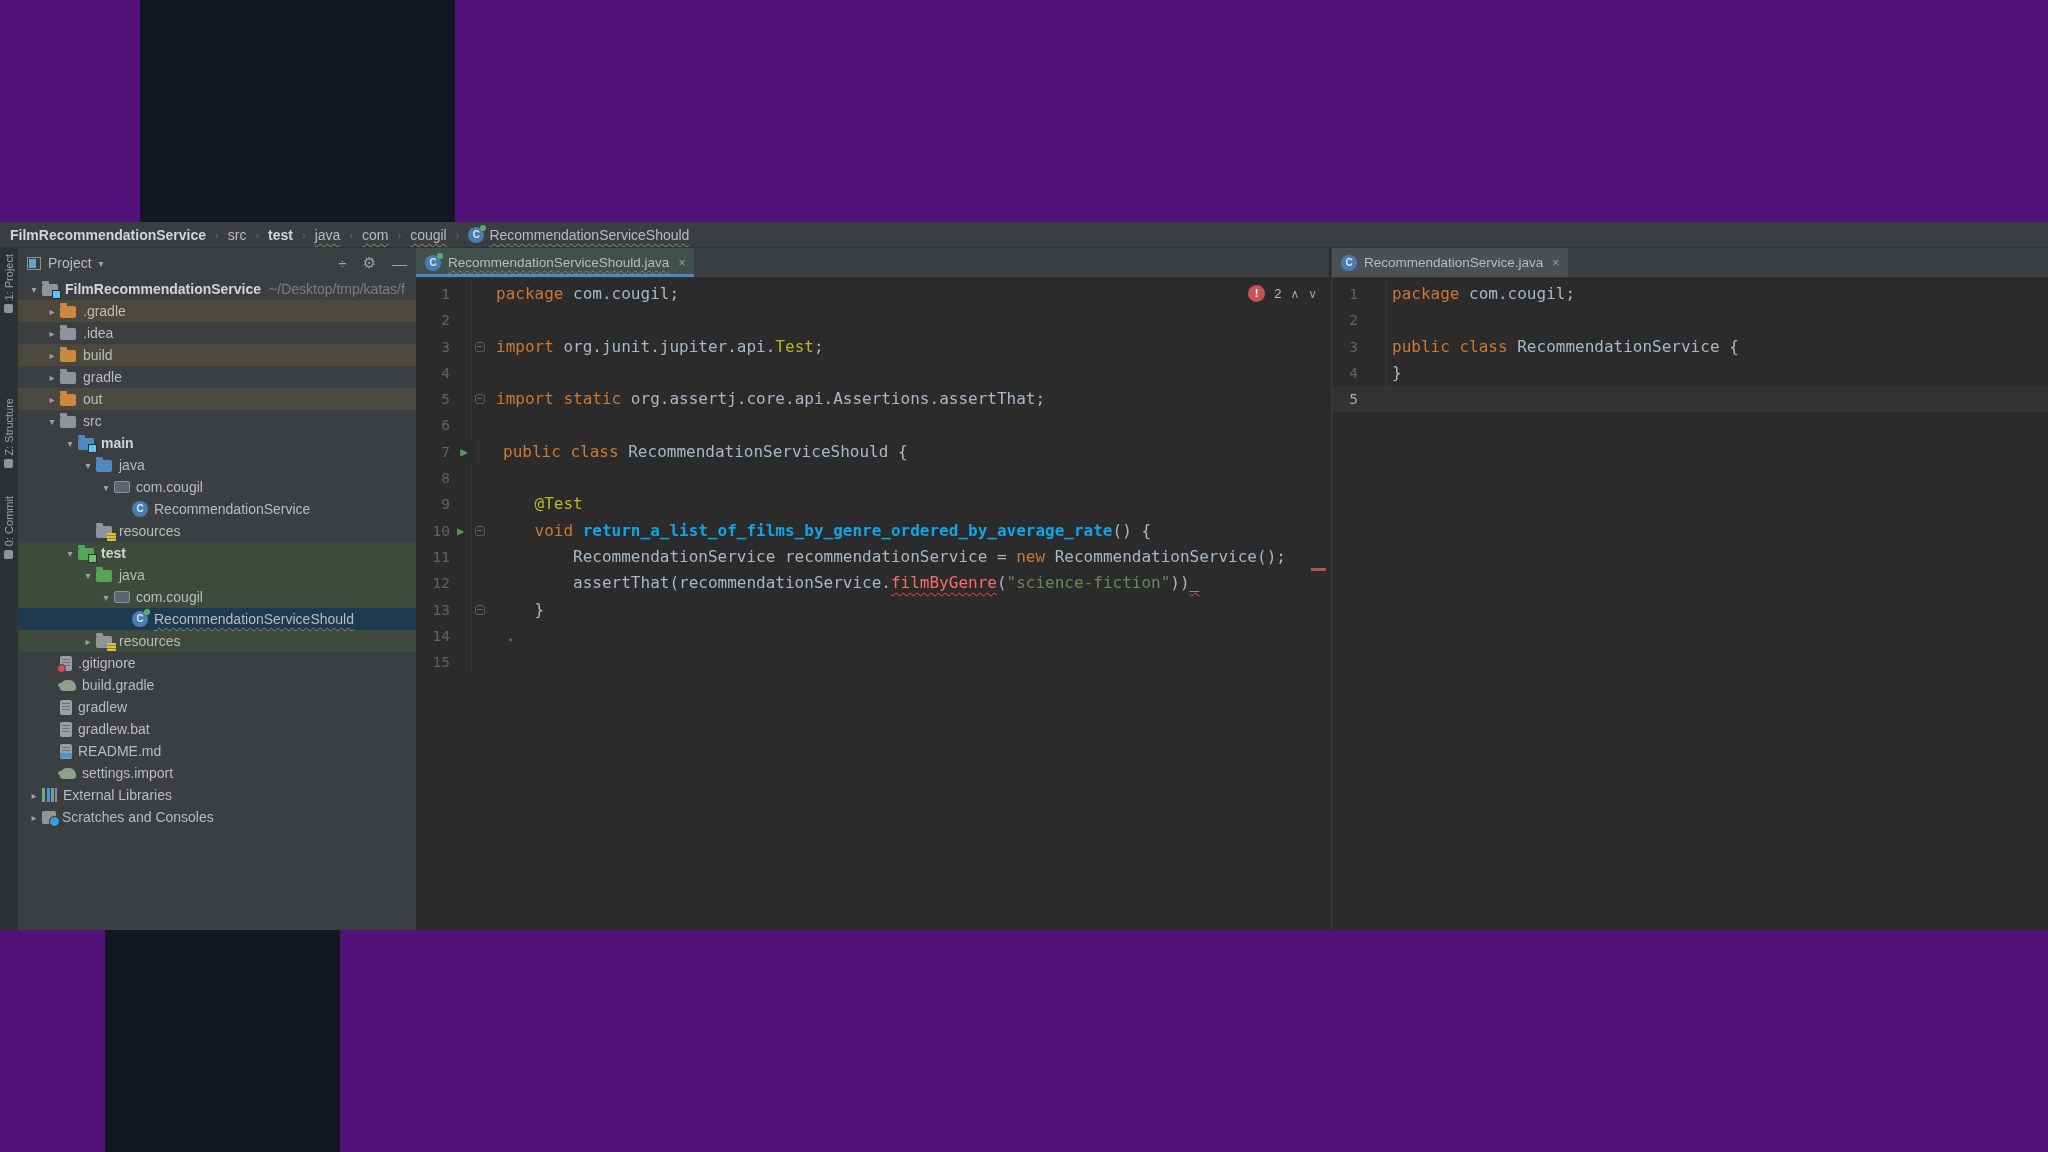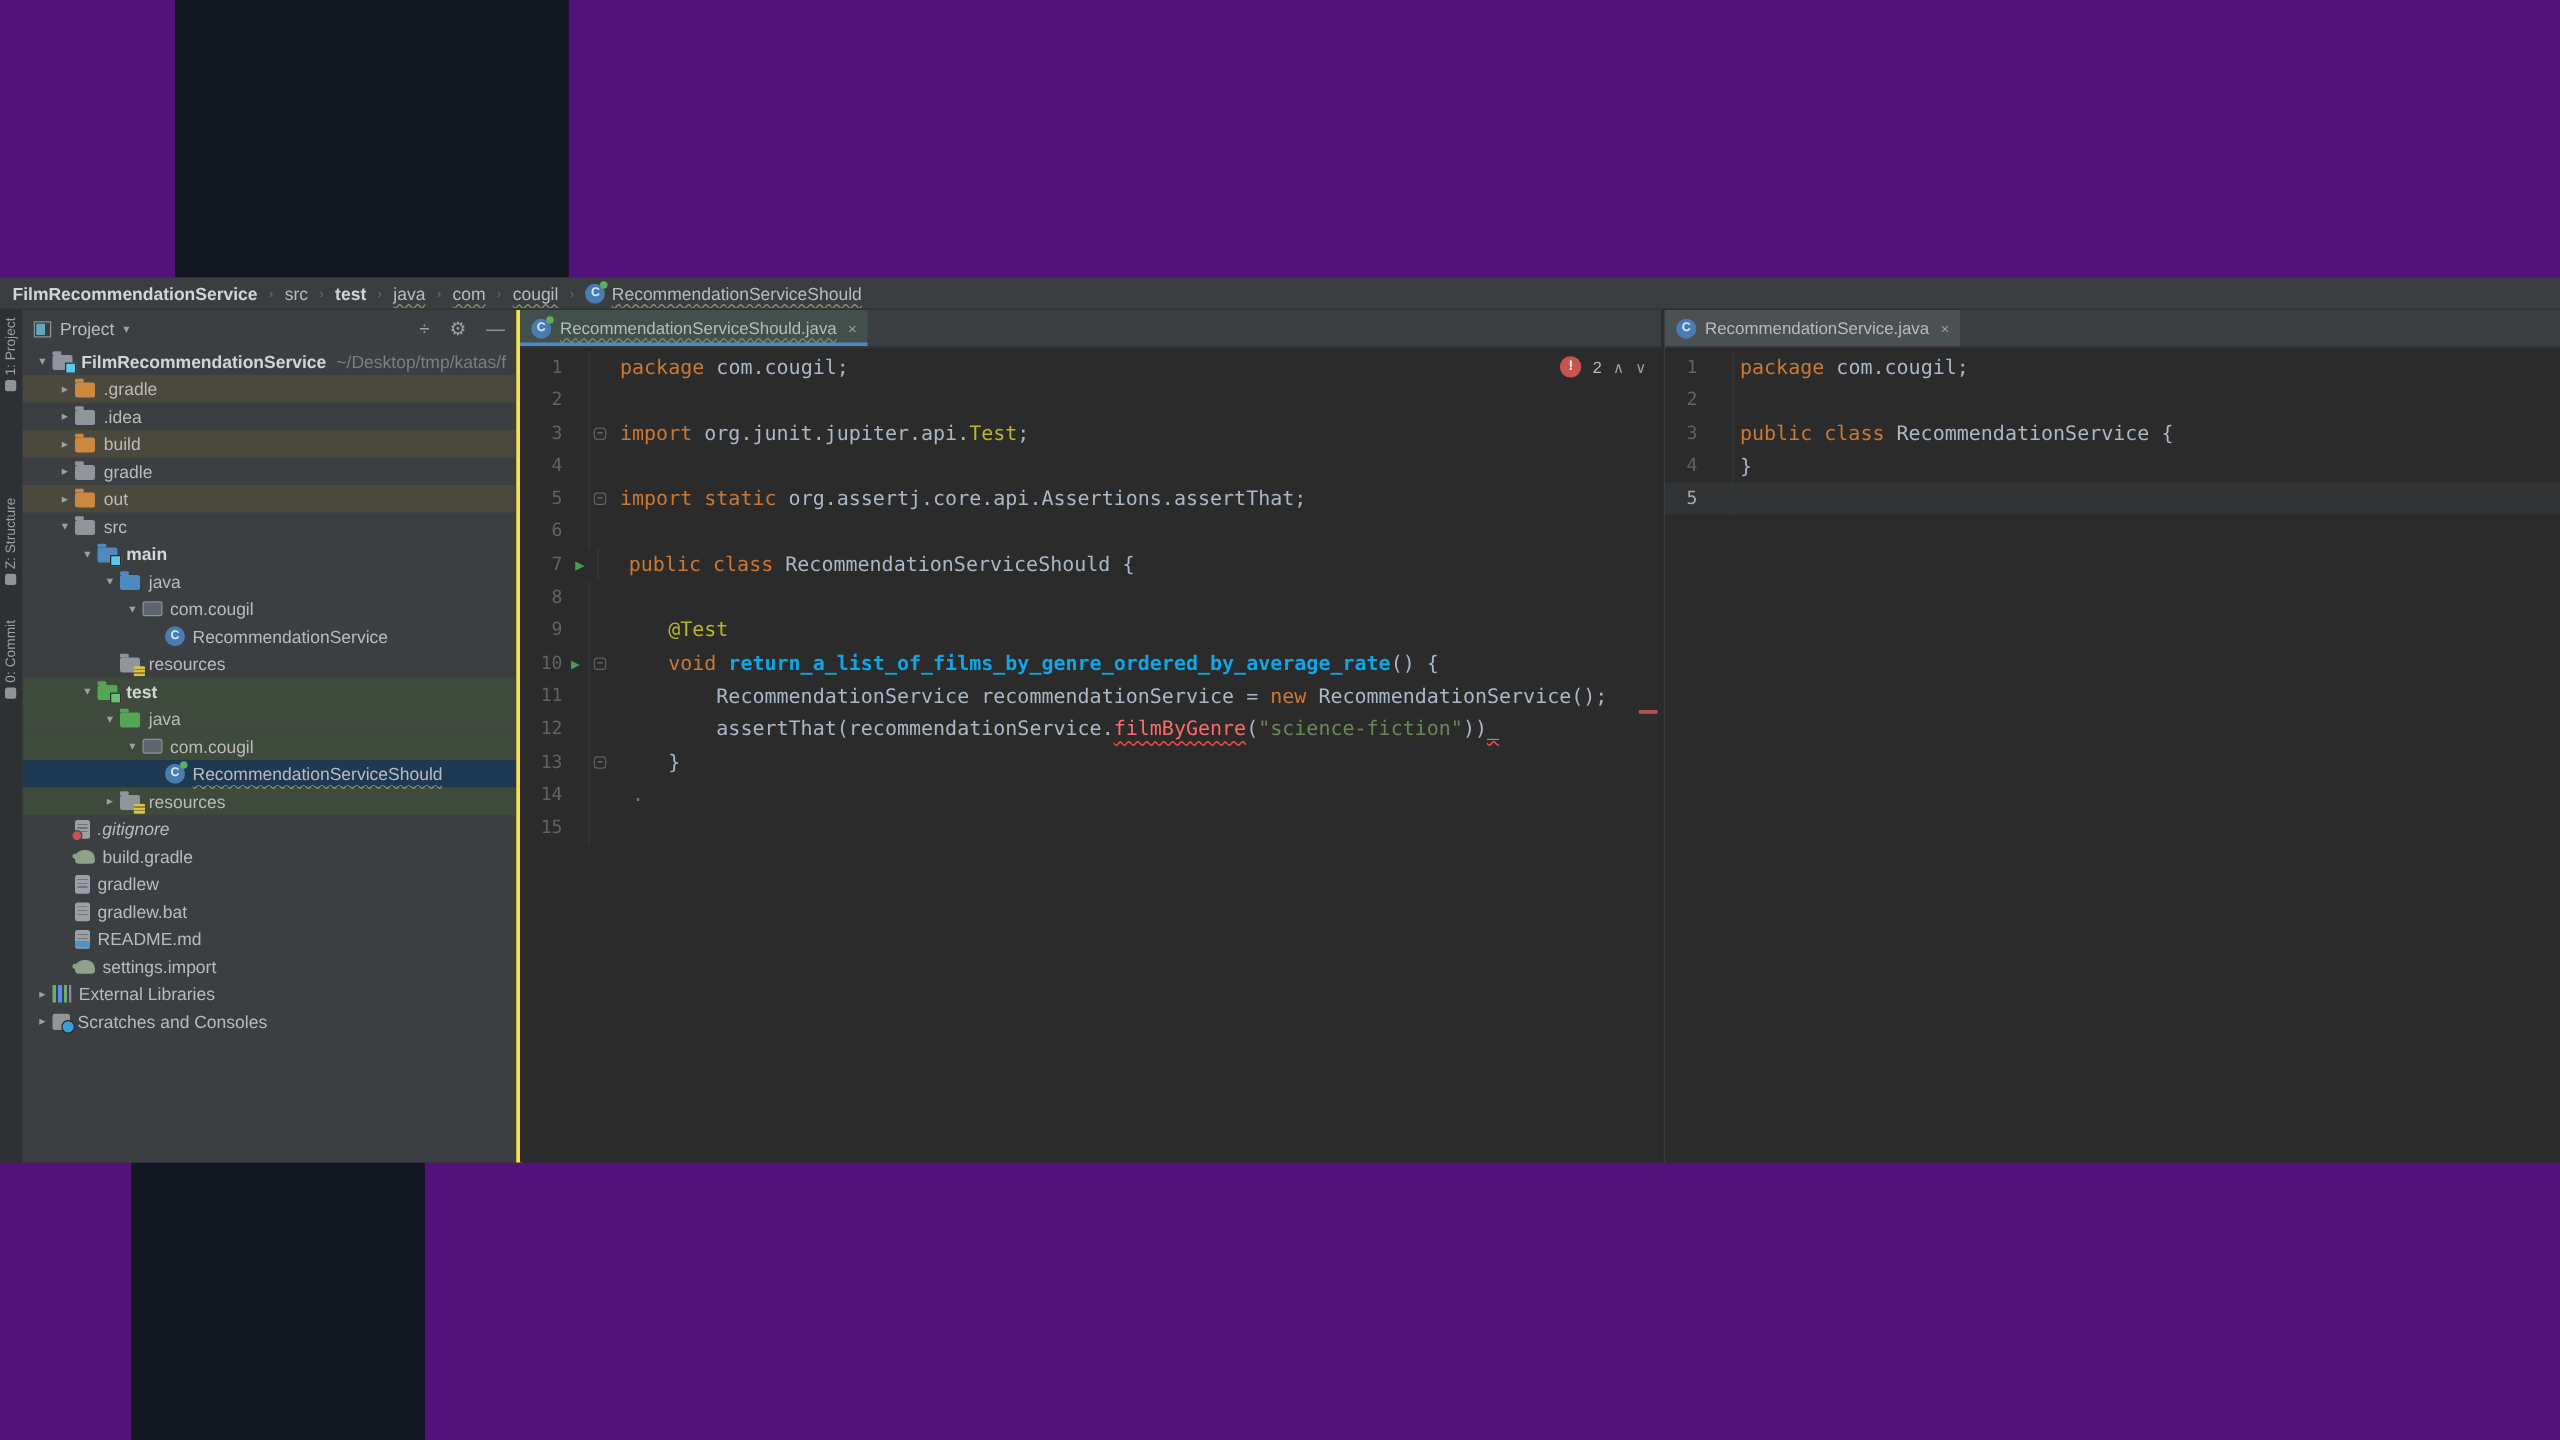--- a/index.html
+++ b/index.html
@@ -22,21 +22,21 @@
   .bc-sep{color:#6b6f72;font-size:11px;margin:0 7px;}
 
   
   #tool-stripe{position:absolute;left:0;top:26px;width:17px;height:682px;background:#2e3133;border-right:1px solid #313536;}
   .stripe-item{position:absolute;left:0;width:17px;display:flex;flex-direction:column;align-items:center;gap:4px;}
   .stripe-label{writing-mode:vertical-rl;transform:rotate(180deg);font-size:11px;color:#9ea1a4;white-space:nowrap;}
   .stripe-icon{width:9px;height:9px;background:#8f9499;border-radius:2px;}
 
   
   #project-panel{position:absolute;left:18px;top:26px;width:400px;height:682px;background:#3c3f41;
-    border-right:5px solid #fde047;box-sizing:border-box;}
+    border-right:2px solid #fde047;box-sizing:border-box;}
   #panel-header{height:30px;display:flex;align-items:center;padding:0 9px;gap:7px;color:#bbbbbb;font-size:14px;}
   .hdr-chevron{color:#9ea1a4;font-size:10px;}
   #panel-header-icons{margin-left:auto;display:flex;gap:16px;align-items:center;color:#9ea1a4;font-size:15px;}
   #tree{position:absolute;left:0;top:30px;right:0;bottom:0;font-size:14px;color:#bbbbbb;overflow:hidden;}
   .tree-row{height:22px;display:flex;align-items:center;white-space:nowrap;}
   .row-excluded{background:#4b493e;}
   .row-test{background:#3e4a3c;}
   .row-selected{background:#1d3a52;}
   .tree-arrow{width:16px;flex:none;color:#9da0a3;font-size:10px;text-align:center;}
   .tree-label{margin-left:6px;}
@@ -294,21 +294,21 @@
             <span class="icon-test-class"></span>
             <span class="tree-label lbl-wavy">RecommendationServiceShould</span>
           </div>
           <div class="tree-row row-test" style="padding-left: 62px;">
             <span class="tree-arrow">▸</span>
             <span class="ticon icon-resources">
               <span class="fold-shape"></span>
             </span>
             <span class="tree-label ">resources</span>
           </div>
-          <div class="tree-row" style="padding-left: 26px; font-style: italic;">
+          <div class="tree-row" style="padding-left: 26px;">
             <span class="tree-arrow"></span>
             <span class="icon-doc icon-git"></span>
             <span class="tree-label ">.gitignore</span>
           </div>
           <div class="tree-row" style="padding-left: 26px;">
             <span class="tree-arrow"></span>
             <span class="icon-gradle"></span>
             <span class="tree-label ">build.gradle</span>
           </div>
           <div class="tree-row" style="padding-left: 26px;">

